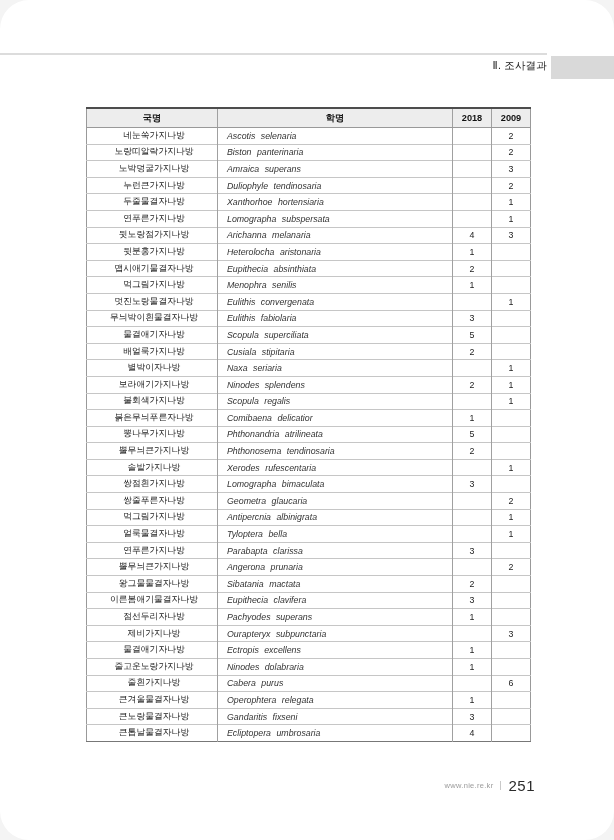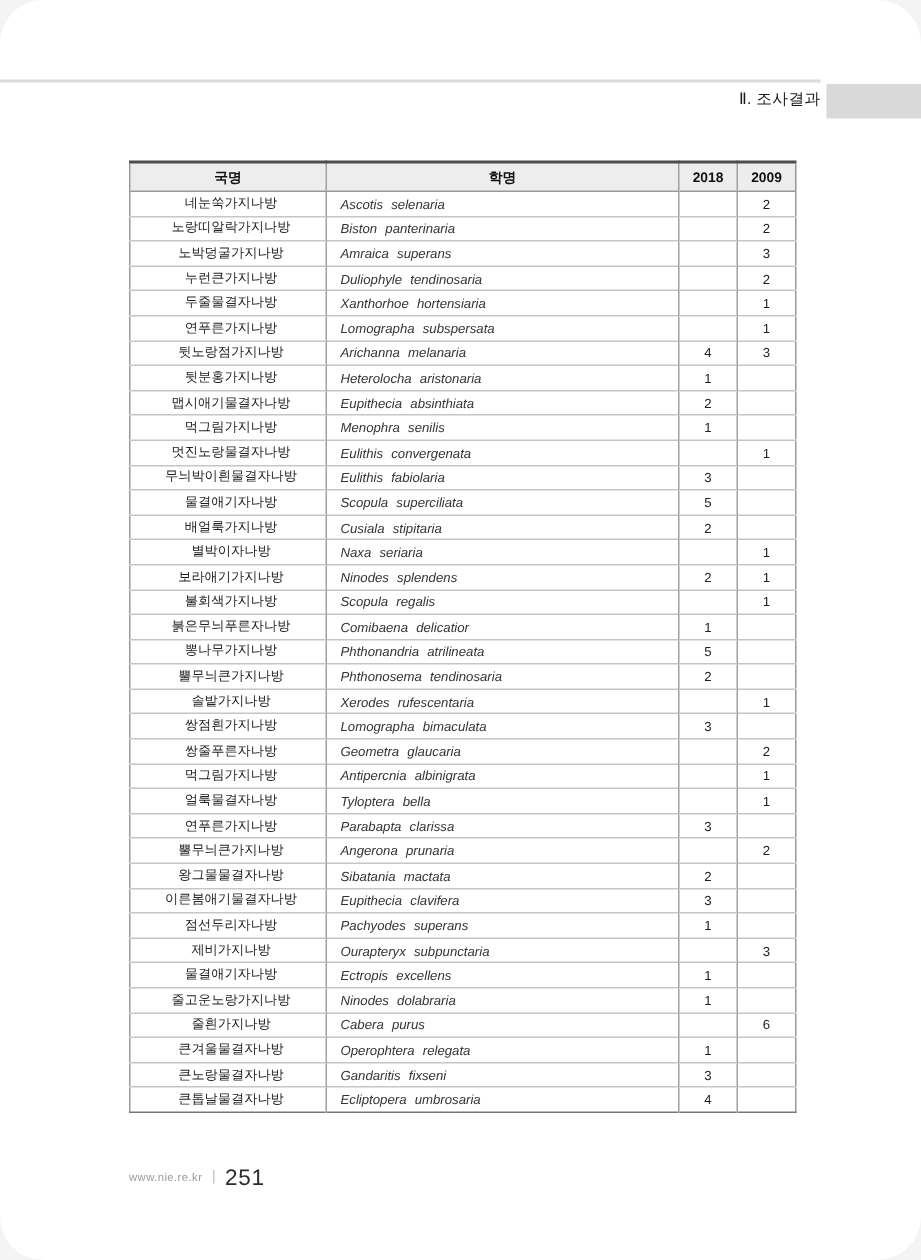--- a/index.html
+++ b/index.html
@@ -79,21 +79,21 @@
     text-align: left; padding-left: 9px;
     font-style: italic;
     color: #333333;
     word-spacing: 3px;
     margin-top: 32px;
   }
   td.td-num { text-align: center; }
   .footer {
     position: absolute;
     top: 777px; left: 86px; width: 449px;
-    text-align: left;
+    text-align: right;
     white-space: nowrap;
   }
   .footer-site {
     font-size: 7.5px;
     color: #9a9a9a;
     vertical-align: 3px;
     letter-spacing: 0.3px;
   }
   .footer-sep {
     display: inline-block;

